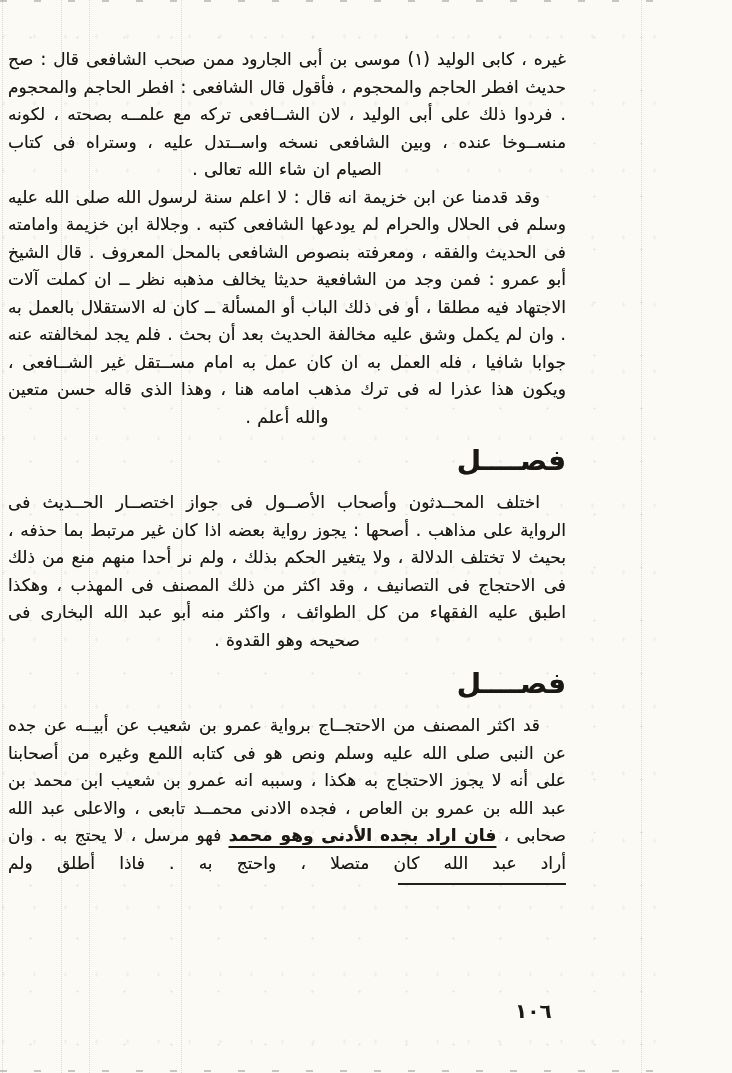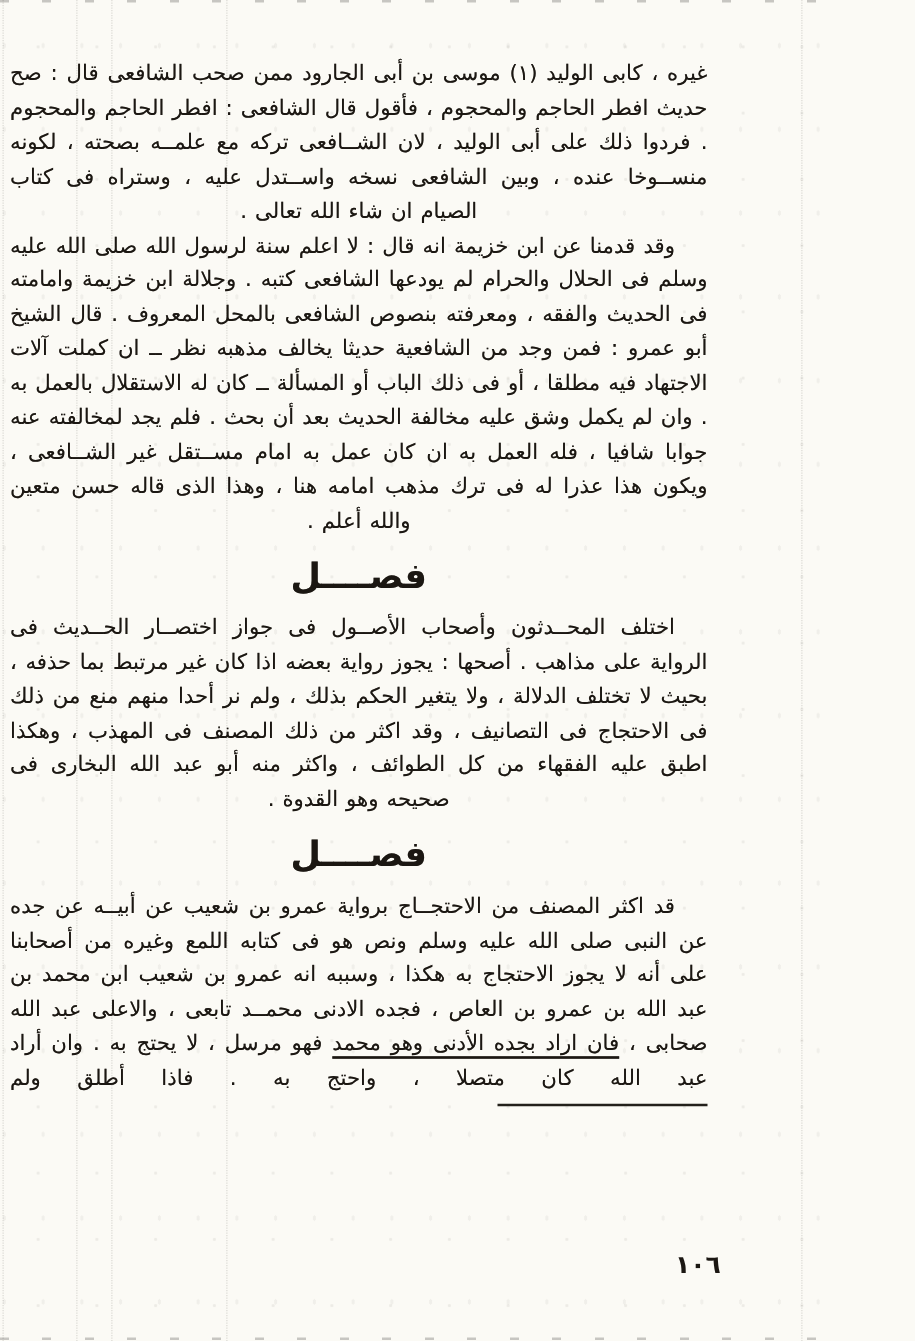--- a/index.html
+++ b/index.html
@@ -54,47 +54,47 @@
     text-align-last:center;
     word-spacing:1px;
   }
   p.para.cont-last{text-align-last:justify;}
   p.indent{text-indent:26px;}
   .mt-p2{margin-top:20px;}
   .fasl{
     margin:10px 0 8px 0;
     font-size:28px;
     font-weight:bold;
-    text-align:center;
     line-height:40px;
     letter-spacing:0;
   }
   .underlined{
     text-decoration:underline;
     text-underline-offset:5px;
     text-decoration-thickness:1.5px;
+    font-weight:bold;
   }
   .footnote-sep{
     width:168px;height:2px;
     background:#23201b;
     margin:6px 0 0 0; 
   }
   p.footnote{
     margin:10px 0 0 0;
     font-size:13px;
     font-weight:bold;
     line-height:27px;
     text-align:justify;
     text-align-last:left;
     text-indent:20px;
     word-spacing:1px;
   }
   .page-number{
     position:absolute;
-    top:999px;left:540px;
+    top:999px;left:515px;
     font-size:20px;
     font-weight:bold;
     color:var(--ink);
     direction:rtl;
   }
 </style>
 </head>
 <body>
 
 <div class="page">

